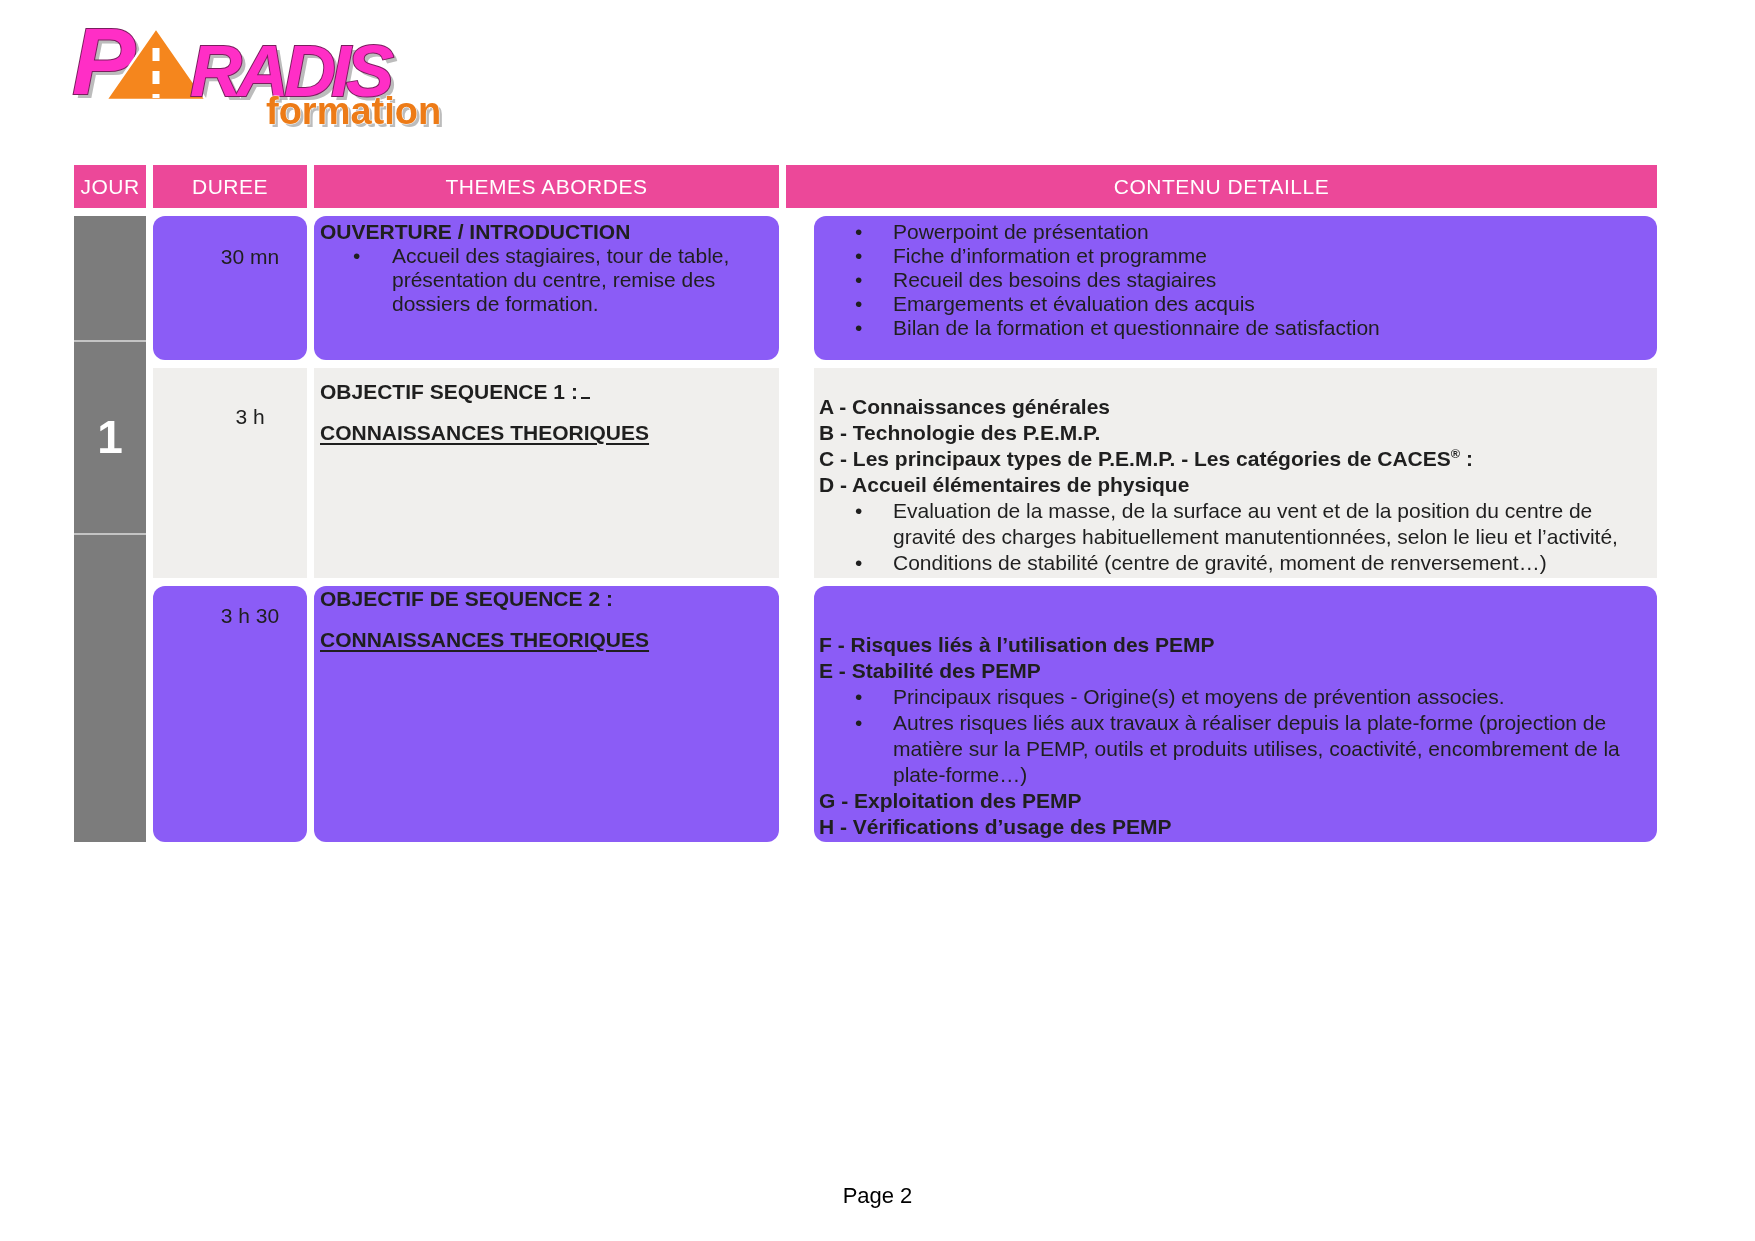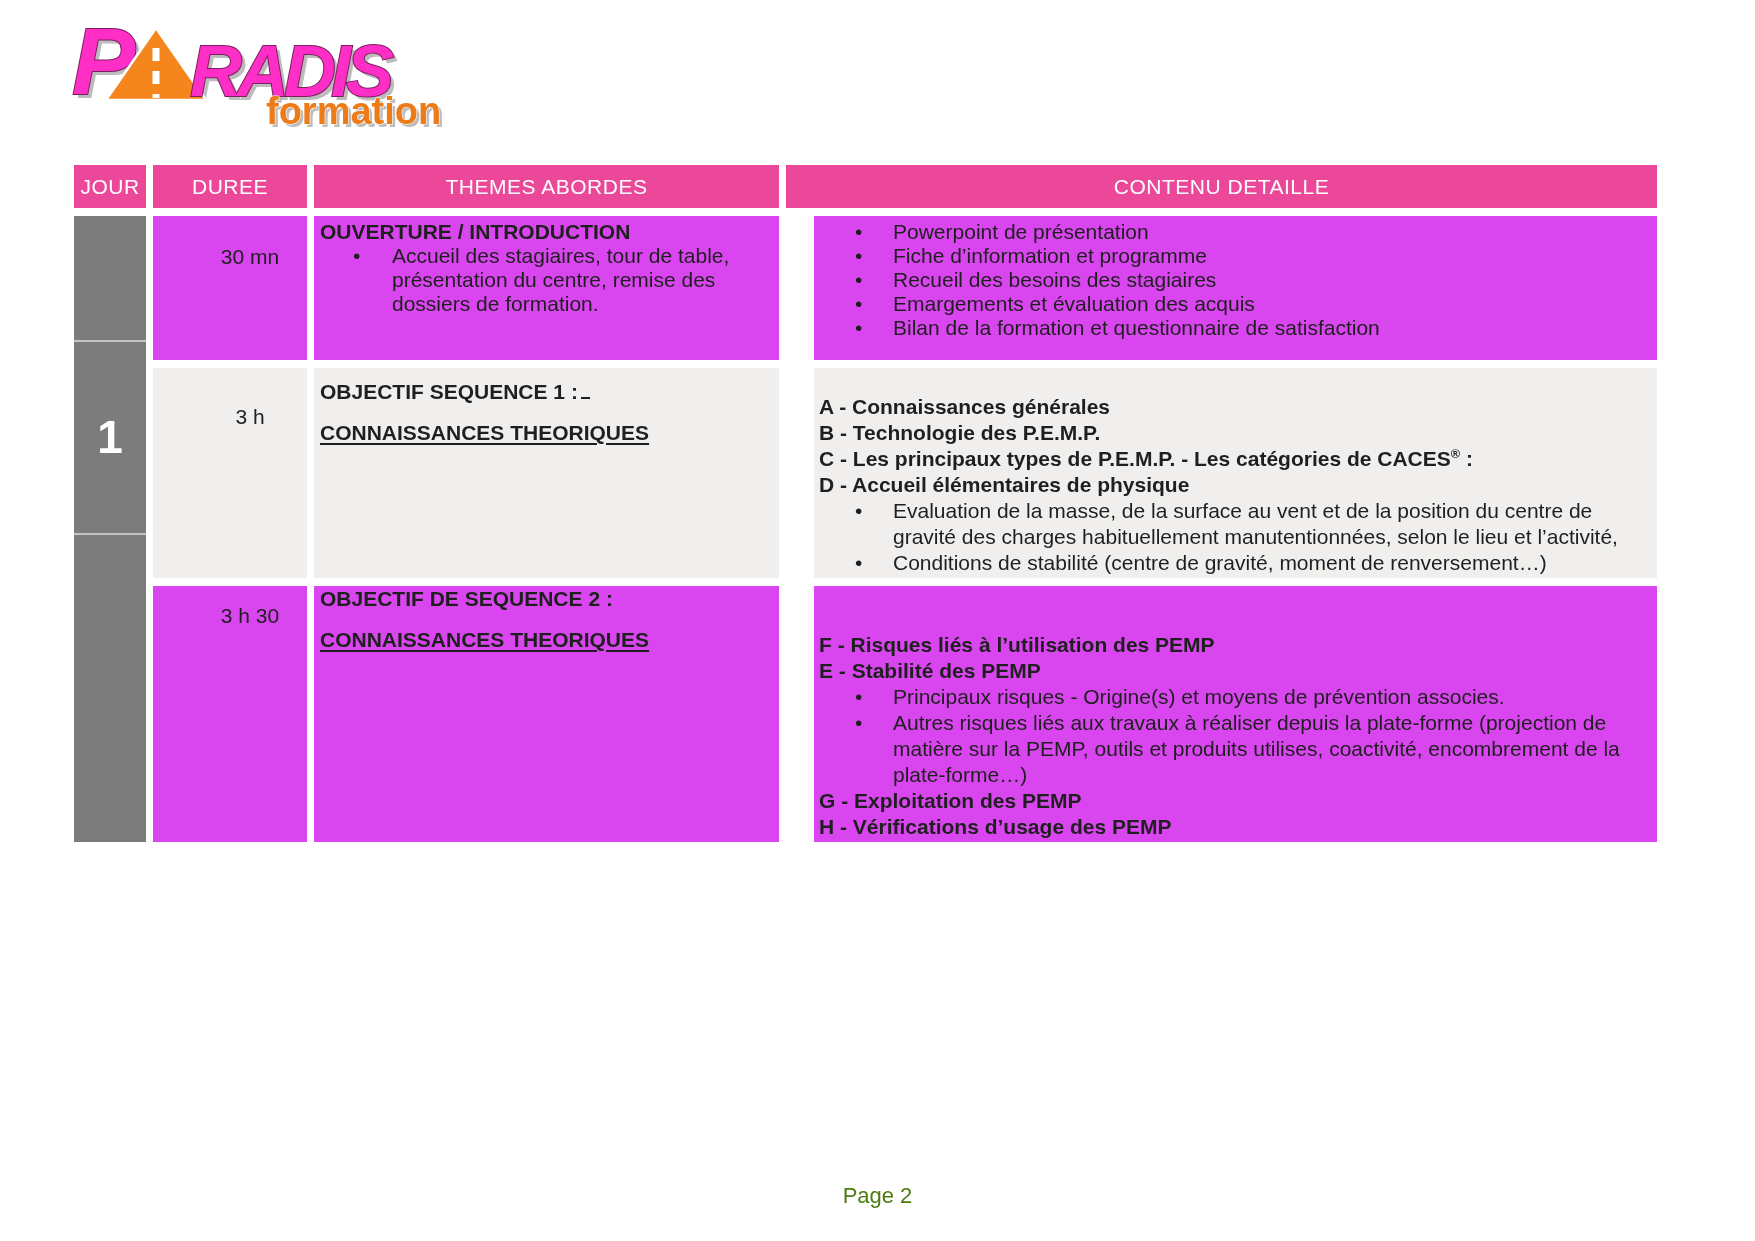--- a/index.html
+++ b/index.html
@@ -21,21 +21,21 @@
     grid-template-rows:43px 144px 210px 256px;
     column-gap:7px;row-gap:8px;
   }
   .gc1{grid-column:1}.gc2{grid-column:2}.gc3{grid-column:3}.gc4{grid-column:4}
   .gr1{grid-row:1}.gr2{grid-row:2}.gr3{grid-row:3}.gr4{grid-row:4}
 
   .hcell{
     background:#ec4899;color:#fff;display:flex;align-items:center;justify-content:center;
     font-size:21px;letter-spacing:.5px;
   }
-  .blue{background:#d946ef;}
+  .blue{background:#8b5cf6;border-radius:12px;}
   .grayrow{background:#f0efed;}
   .cell{font-size:21px;line-height:24px;overflow:visible;}
 
   
   .jourcol{
     grid-column:1;grid-row:2/5;background:#7c7c7c;position:relative;
   }
   .jsep{position:absolute;left:0;width:100%;height:2px;background:rgba(255,255,255,.55);}
   .jsep1{top:124px;} .jsep2{top:317px;}
   .daybox{position:absolute;left:0;top:124px;width:100%;height:193px;
@@ -63,21 +63,21 @@
   .cline.bold{font-weight:bold;}
   .cline.plain-indent{padding-left:22px;}
   .cline.bullet{padding-left:74px;}
   .cline.bullet::before{content:"•";position:absolute;left:36px;top:0;}
   .themes .cline.bullet{padding-left:72px;}
   .themes .cline.bullet::before{left:33px;}
   sup{font-size:60%;vertical-align:super;line-height:0;}
 
   
   .footer{position:absolute;left:0;top:1183px;width:100%;text-align:center;
-    font-size:22px;color:#4d7c0f;}
+    font-size:22px;color:#000000;}
 </style>
 </head>
 <body>
 
 <div class="page">
 
   <svg class="logo" width="400" height="118" viewBox="0 0 400 118">
 
     <text x="6" y="86" font-size="95" font-weight="bold" font-style="italic" fill="#a0a0a0" opacity="0.7">P</text>
     <text x="124" y="88" font-size="72" font-weight="bold" font-style="italic" fill="#a0a0a0" opacity="0.7" letter-spacing="-5">RADIS</text>

